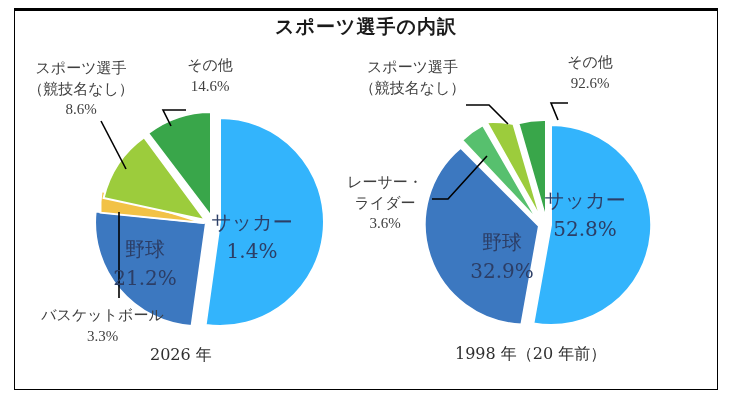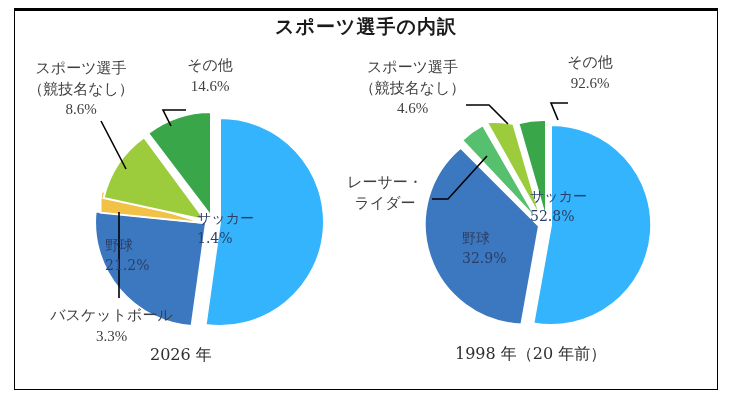--- a/index.html
+++ b/index.html
@@ -60,22 +60,23 @@
     white-space: nowrap;
   }
   .callout-label .pct {
     display: block;
     font-family: "Liberation Serif", "DejaVu Serif", serif;
     color: #3f3f3f;
   }
   .slice-label {
     position: absolute;
     font-family: "DejaVu Serif", "Liberation Serif", serif;
-    font-size: 14px;
+    font-size: 20px;
     color: #2c3e66;
+    text-align: center;
     line-height: 1.45;
     white-space: nowrap;
   }
   .slice-label .pct {
     display: block;
   }
   .pie-caption {
     position: absolute;
     font-family: "DejaVu Serif", "Liberation Serif", serif;
     font-size: 16px;
@@ -133,51 +134,51 @@
     <span>スポーツ選手</span><br>
     <span>（競技名なし）</span>
     <span class="pct">8.6%</span>
   </div>
 
   <div class="callout-label" style="left:155px; top:55px; width:110px;">
     <span>その他</span>
     <span class="pct">14.6%</span>
   </div>
 
-  <div class="callout-label" style="left:29px; top:305px; width:165px;">
+  <div class="callout-label" style="left:20px; top:305px; width:165px;">
     <span>バスケットボール</span>
     <span class="pct">3.3%</span>
   </div>
 
   <div class="slice-label" style="left:197px; top:208px; width:110px;">
     <span>サッカー</span>
     <span class="pct">1.4%</span>
   </div>
 
   <div class="slice-label" style="left:105px; top:235px; width:80px;">
     <span>野球</span>
     <span class="pct">21.2%</span>
   </div>
 
   <div class="pie-caption" style="left:150px; top:345px; width:150px;">2026 年</div>
 
   <div class="callout-label" style="left:345px; top:57px; width:135px;">
     <span>スポーツ選手</span><br>
     <span>（競技名なし）</span>
-    <span class="pct">4.6%</span>
   </div>
 
   <div class="callout-label" style="left:535px; top:52px; width:110px;">
     <span>その他</span>
     <span class="pct">92.6%</span>
   </div>
 
   <div class="callout-label" style="left:330px; top:172px; width:110px;">
     <span>レーサー・</span><br>
     <span>ライダー</span>
+    <span class="pct">3.6%</span>
   </div>
 
   <div class="slice-label" style="left:530px; top:186px; width:110px;">
     <span>サッカー</span>
     <span class="pct">52.8%</span>
   </div>
 
   <div class="slice-label" style="left:462px; top:228px; width:80px;">
     <span>野球</span>
     <span class="pct">32.9%</span>

